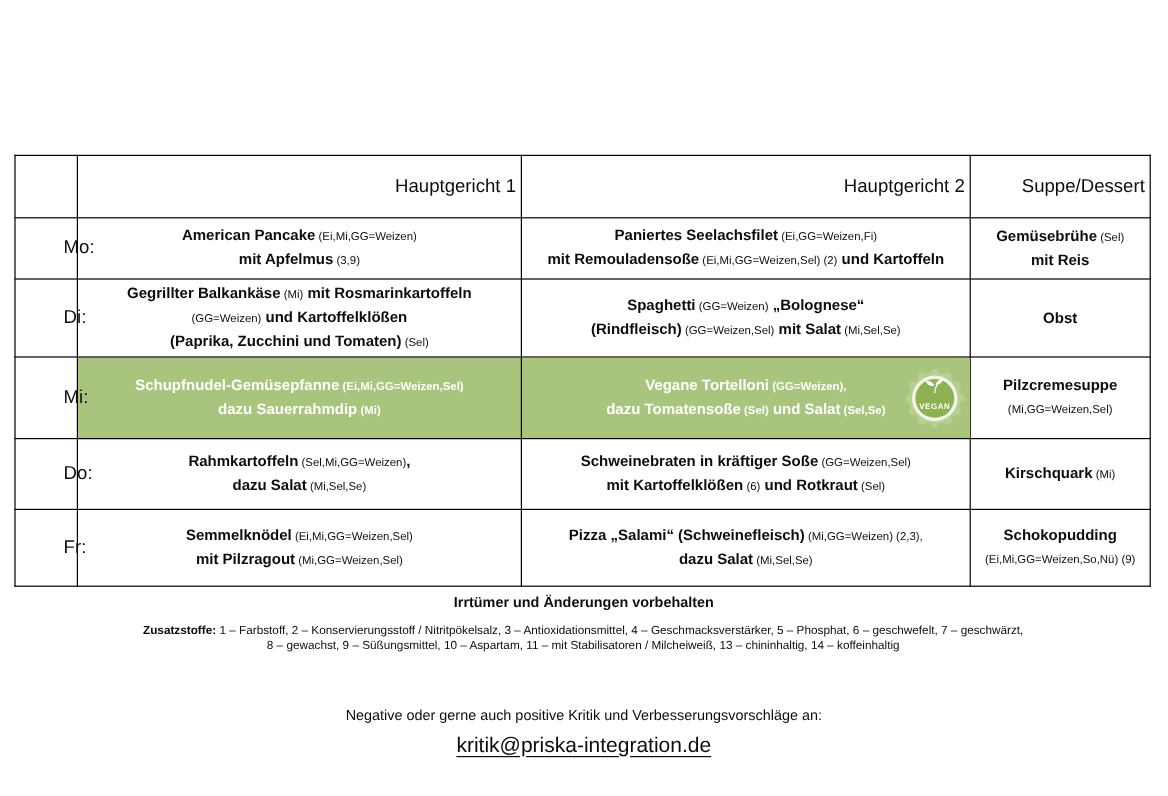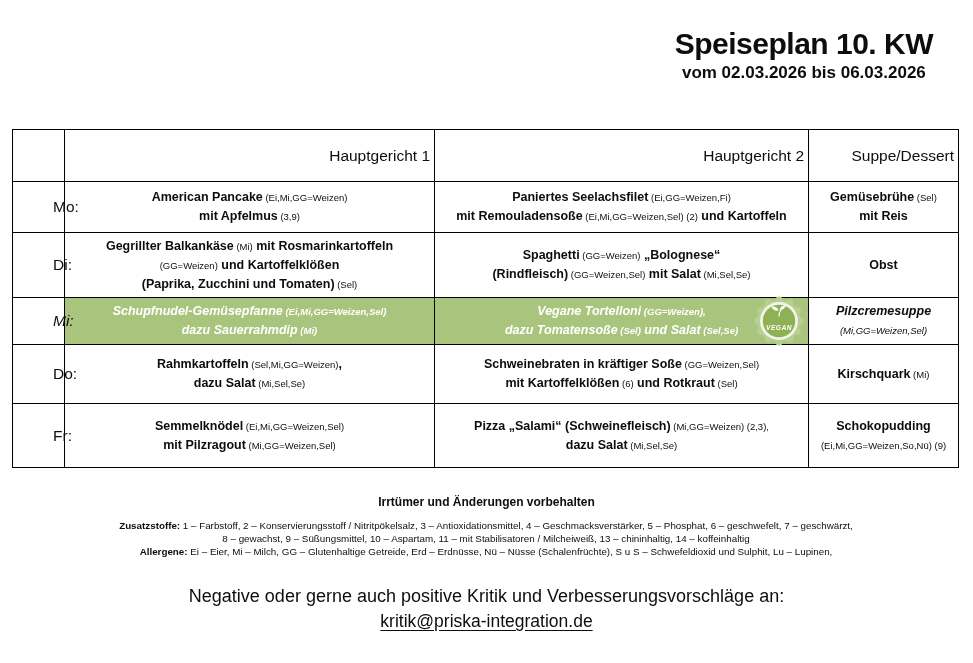--- a/index.html
+++ b/index.html
@@ -18,21 +18,21 @@
 
   
   table.menu-table{
     position:absolute;left:12px;top:129px;
     width:946px;border-collapse:collapse;table-layout:fixed;
   }
   .menu-table th,.menu-table td{border:1.4px solid var(--table-border,#000);padding:2px 4px;vertical-align:middle;}
   .menu-table thead tr{height:52px;}
   .menu-table tbody tr:nth-child(1){height:51px;}
   .menu-table tbody tr:nth-child(2){height:65px;}
-  .menu-table tbody tr:nth-child(3){height:47px;font-style:italic;}
+  .menu-table tbody tr:nth-child(3){height:68px;}
   .menu-table tbody tr:nth-child(4){height:59px;}
   .menu-table tbody tr:nth-child(5){height:64px;}
   .menu-table th{font-weight:400;font-size:15.5px;text-align:right;color:#0d0d0d;}
   td.day-cell{text-align:center;font-size:15.5px;color:#0d0d0d;padding-left:40px;}
   td.menu-cell{text-align:center;font-size:12.5px;line-height:19px;color:#0d0d0d;}
   td.menu-cell .line{white-space:pre-wrap;}
   .seg-b{font-weight:700;}
   .seg-n{font-weight:700;}
   .seg-sm{font-size:9.5px;font-weight:400;}
   td.menu-cell.highlight{background:var(--highlight-green,#a9c57d);color:#fff;margin-top:32px;}
@@ -40,32 +40,28 @@
   td.badge-host{position:relative;}
   .vegan-badge{position:absolute;right:3px;top:50%;transform:translateY(-50%);}
   .badge-text{font-family:"Liberation Sans",sans-serif;font-size:6.6px;font-weight:700;letter-spacing:.5px;fill:#fff;}
 
   
   .disclaimer{position:absolute;top:495px;left:0;width:973px;text-align:center;font-size:12px;font-weight:700;color:#0d0d0d;}
   .footnotes{position:absolute;top:519px;left:56px;width:860px;text-align:center;font-size:9.8px;line-height:13.2px;color:#0d0d0d;}
   .fn-line{white-space:pre-wrap;}
   .fn-bold{font-weight:700;}
   .feedback{position:absolute;top:584px;left:0;width:973px;text-align:center;color:#0d0d0d;}
-  .feedback-line{font-size:18px;line-height:24px;}
+  .feedback-line{font-size:12px;line-height:24px;}
   .feedback-email{display:inline-block;margin-top:3px;font-size:17.5px;color:#0d0d0d;text-decoration:underline;text-underline-offset:3px;cursor:pointer;}
 </style>
 </head>
 <body>
 
 <div class="page">
 
-  <div class="title-block">
-    <div class="title">Speiseplan 10. KW</div>
-    <div class="subtitle">vom 02.03.2026 bis 06.03.2026</div>
-  </div>
 
   <table class="menu-table">
     <colgroup>
       <col style="width:52px">
         <col style="width:370px">
         <col style="width:374px">
         <col style="width:150px">
     </colgroup>
     <thead>
       <tr>
@@ -176,21 +172,20 @@
           </td>
         </tr>
       </tbody>
   </table>
 
   <div class="disclaimer">Irrtümer und Änderungen vorbehalten</div>
 
   <div class="footnotes">
     <div class="fn-line"><span class="fn-bold">Zusatzstoffe:</span><span> 1 – Farbstoff, 2 – Konservierungsstoff / Nitritpökelsalz, 3 – Antioxidationsmittel, 4 – Geschmacksverstärker, 5 – Phosphat, 6 – geschwefelt, 7 – geschwärzt,</span></div>
     <div class="fn-line">8 – gewachst, 9 – Süßungsmittel, 10 – Aspartam, 11 – mit Stabilisatoren / Milcheiweiß, 13 – chininhaltig, 14 – koffeinhaltig</div>
-    <div class="fn-line"><span class="fn-bold">Allergene:</span><span> Ei – Eier, Mi – Milch, GG – Glutenhaltige Getreide, Erd – Erdnüsse, Nü – Nüsse (Schalenfrüchte), S u S – Schwefeldioxid und Sulphit, Lu – Lupinen,</span></div>
   </div>
 
   <div class="feedback">
     <div class="feedback-line">Negative oder gerne auch positive Kritik und Verbesserungsvorschläge an:</div>
     <a class="feedback-email">kritik@priska-integration.de</a>
   </div>
 
 </div>
 
 </body></html>

